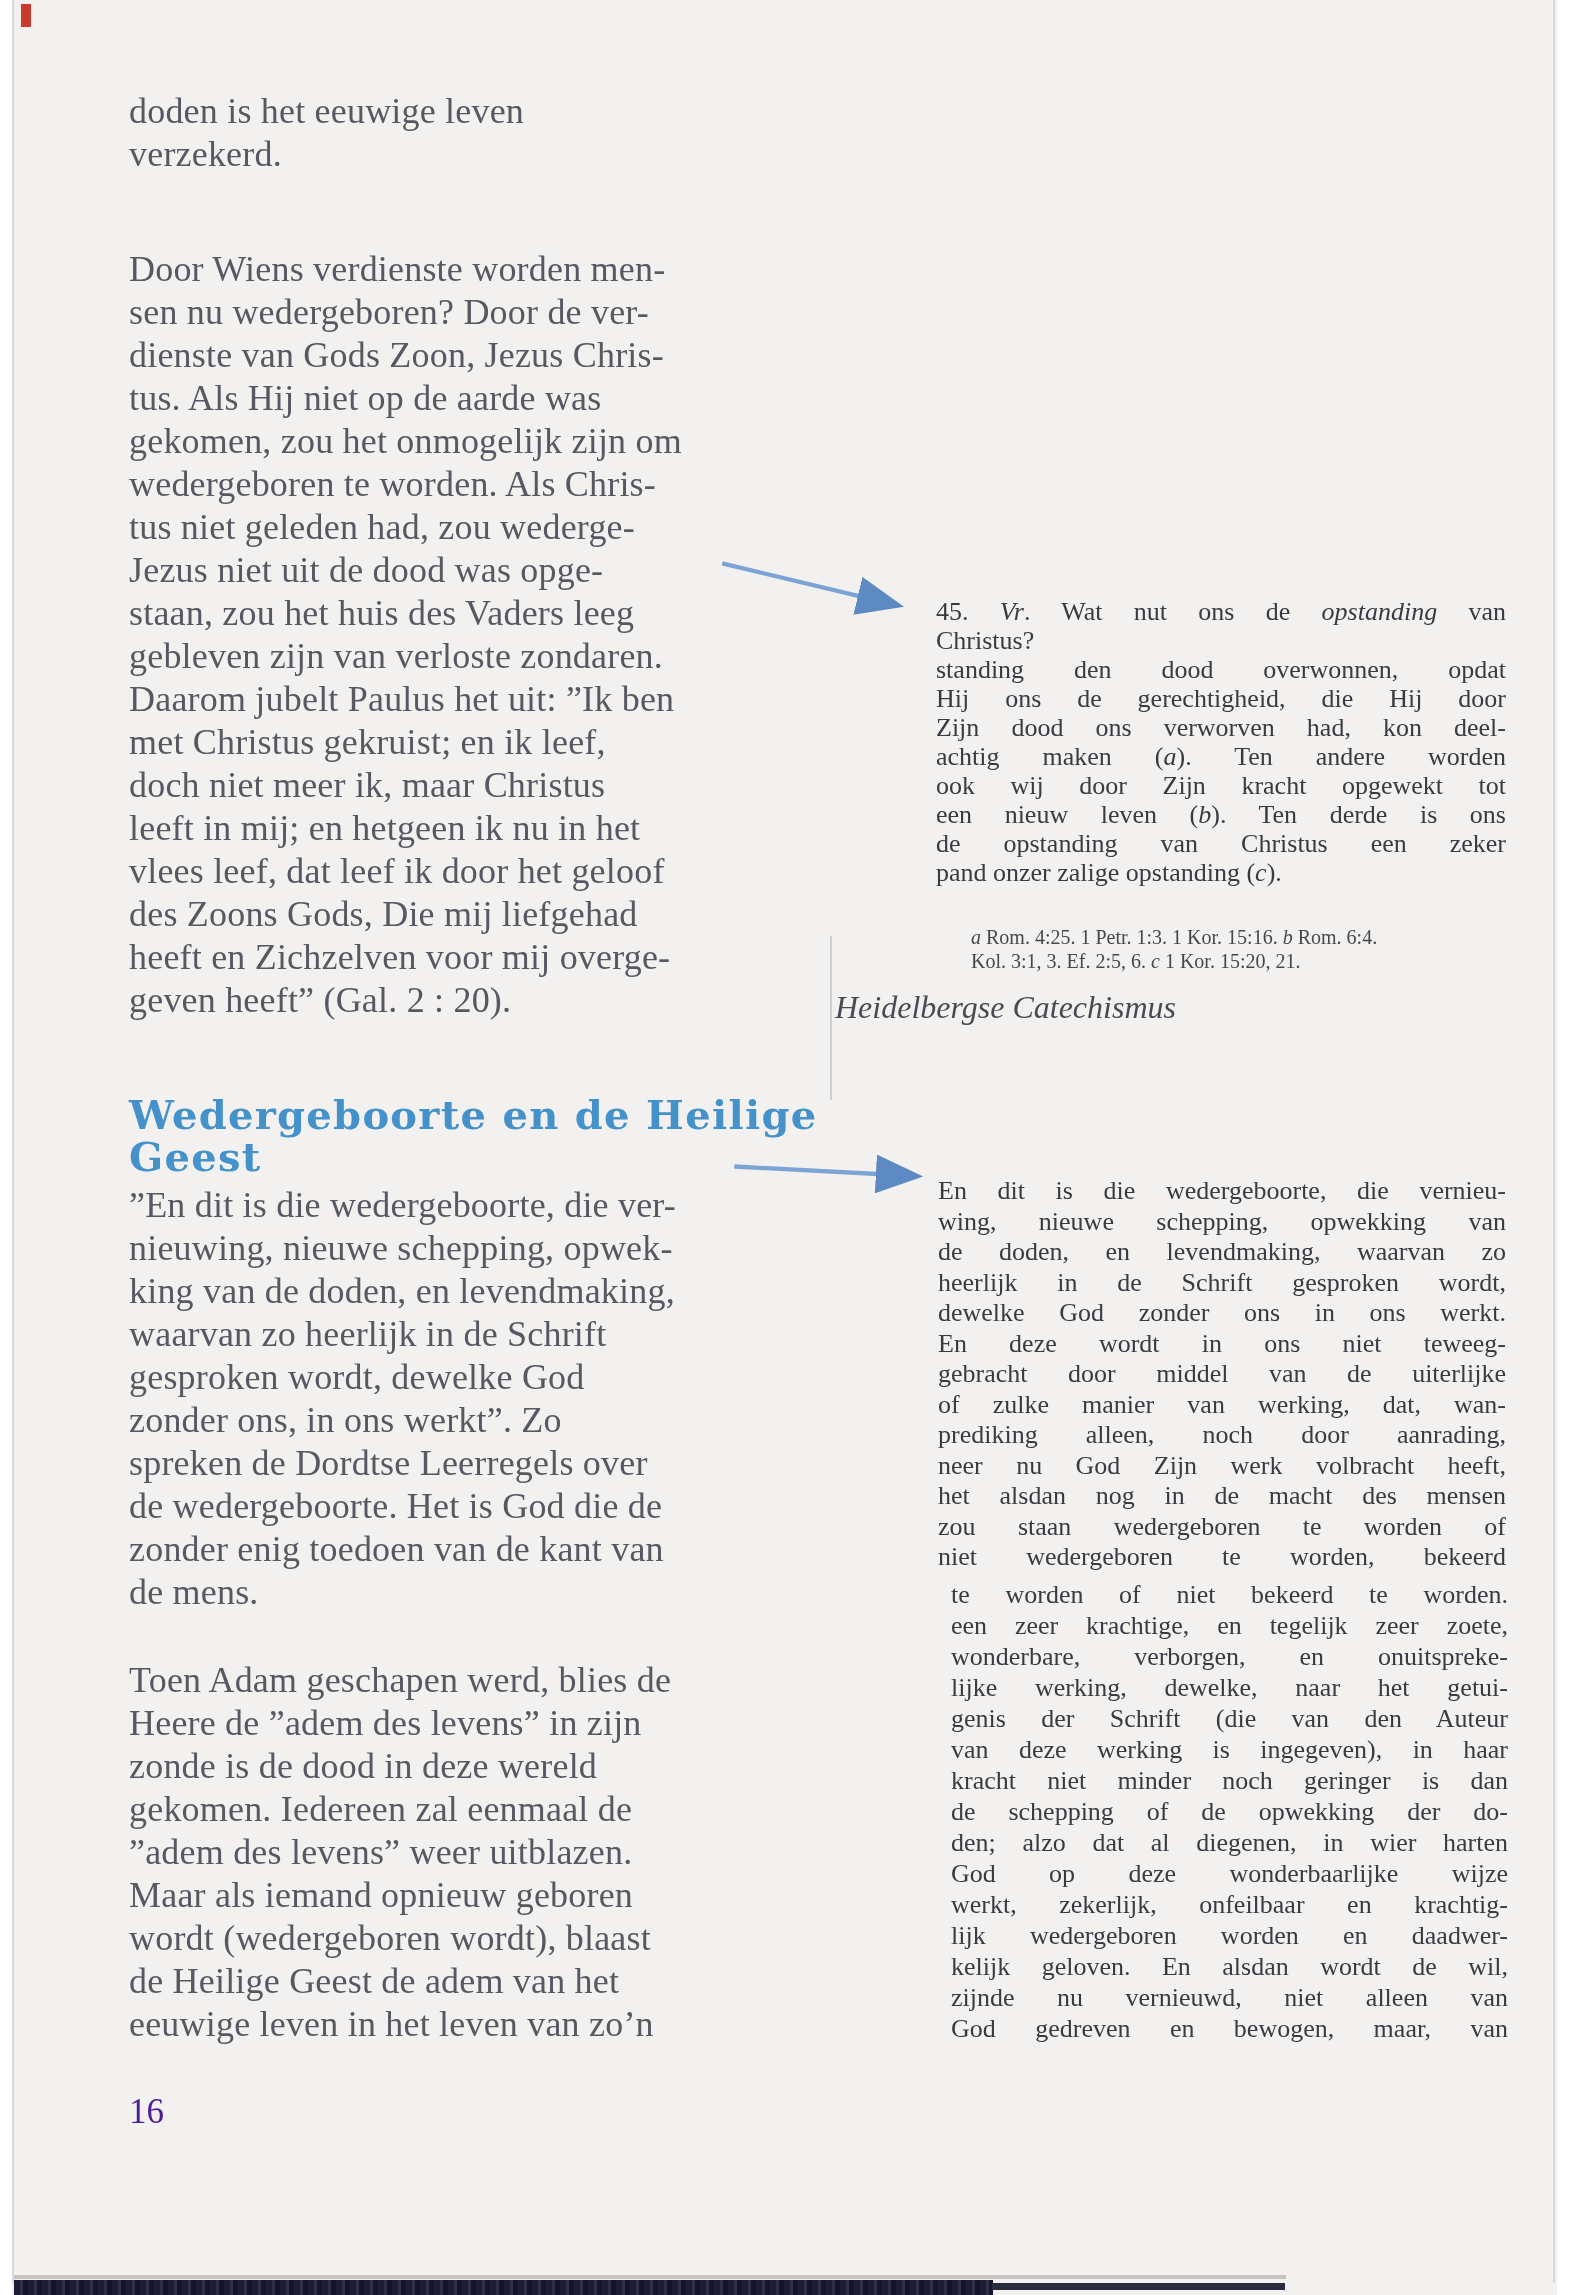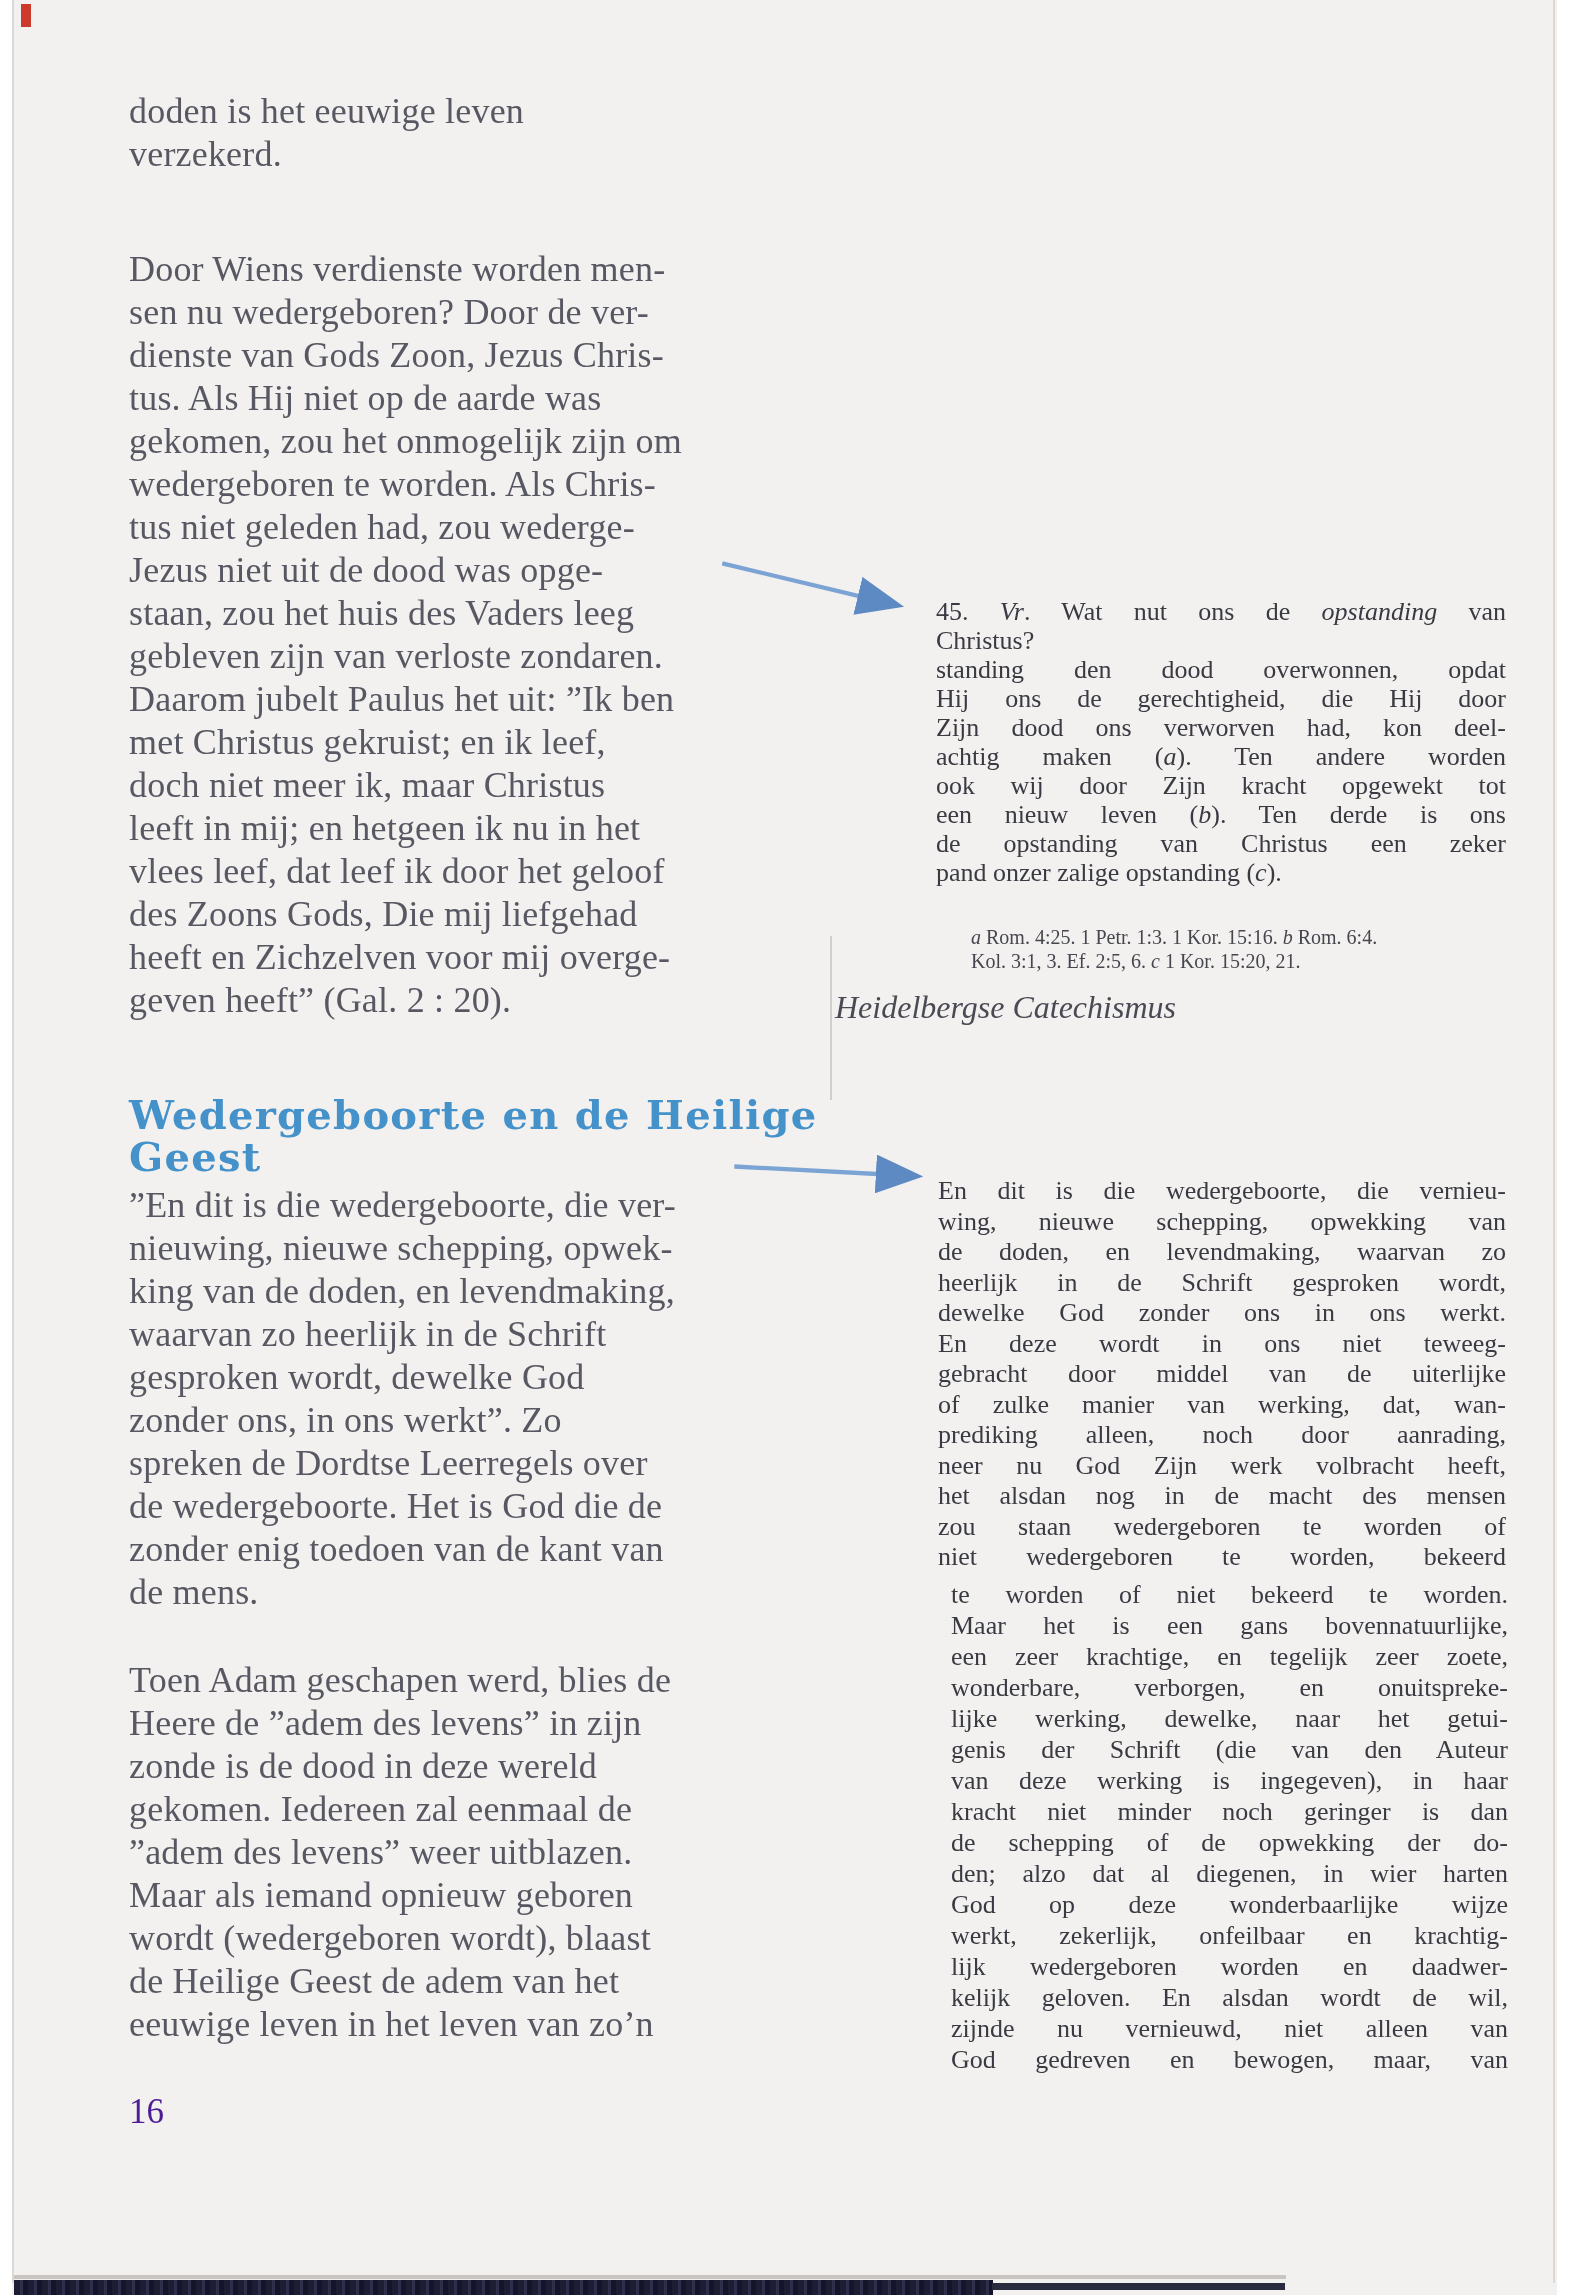--- a/index.html
+++ b/index.html
@@ -138,21 +138,20 @@
       <div class="tl">of zulke manier van werking, dat, wan-</div>
       <div class="tl">prediking alleen, noch door aanrading,</div>
       <div class="tl">neer nu God Zijn werk volbracht heeft,</div>
       <div class="tl">het alsdan nog in de macht des mensen</div>
       <div class="tl">zou staan wedergeboren te worden of</div>
       <div class="tl">niet wedergeboren te worden, bekeerd</div>
     </div>
 
   <div class="rc b2b">
       <div class="tl">te worden of niet bekeerd te worden.</div>
-      <div class="tl">Maar het is een gans bovennatuurlijke,</div>
       <div class="tl">een zeer krachtige, en tegelijk zeer zoete,</div>
       <div class="tl">wonderbare, verborgen, en onuitspreke-</div>
       <div class="tl">lijke werking, dewelke, naar het getui-</div>
       <div class="tl">genis der Schrift (die van den Auteur</div>
       <div class="tl">van deze werking is ingegeven), in haar</div>
       <div class="tl">kracht niet minder noch geringer is dan</div>
       <div class="tl">de schepping of de opwekking der do-</div>
       <div class="tl">den; alzo dat al diegenen, in wier harten</div>
       <div class="tl">God op deze wonderbaarlijke wijze</div>
       <div class="tl">werkt, zekerlijk, onfeilbaar en krachtig-</div>

